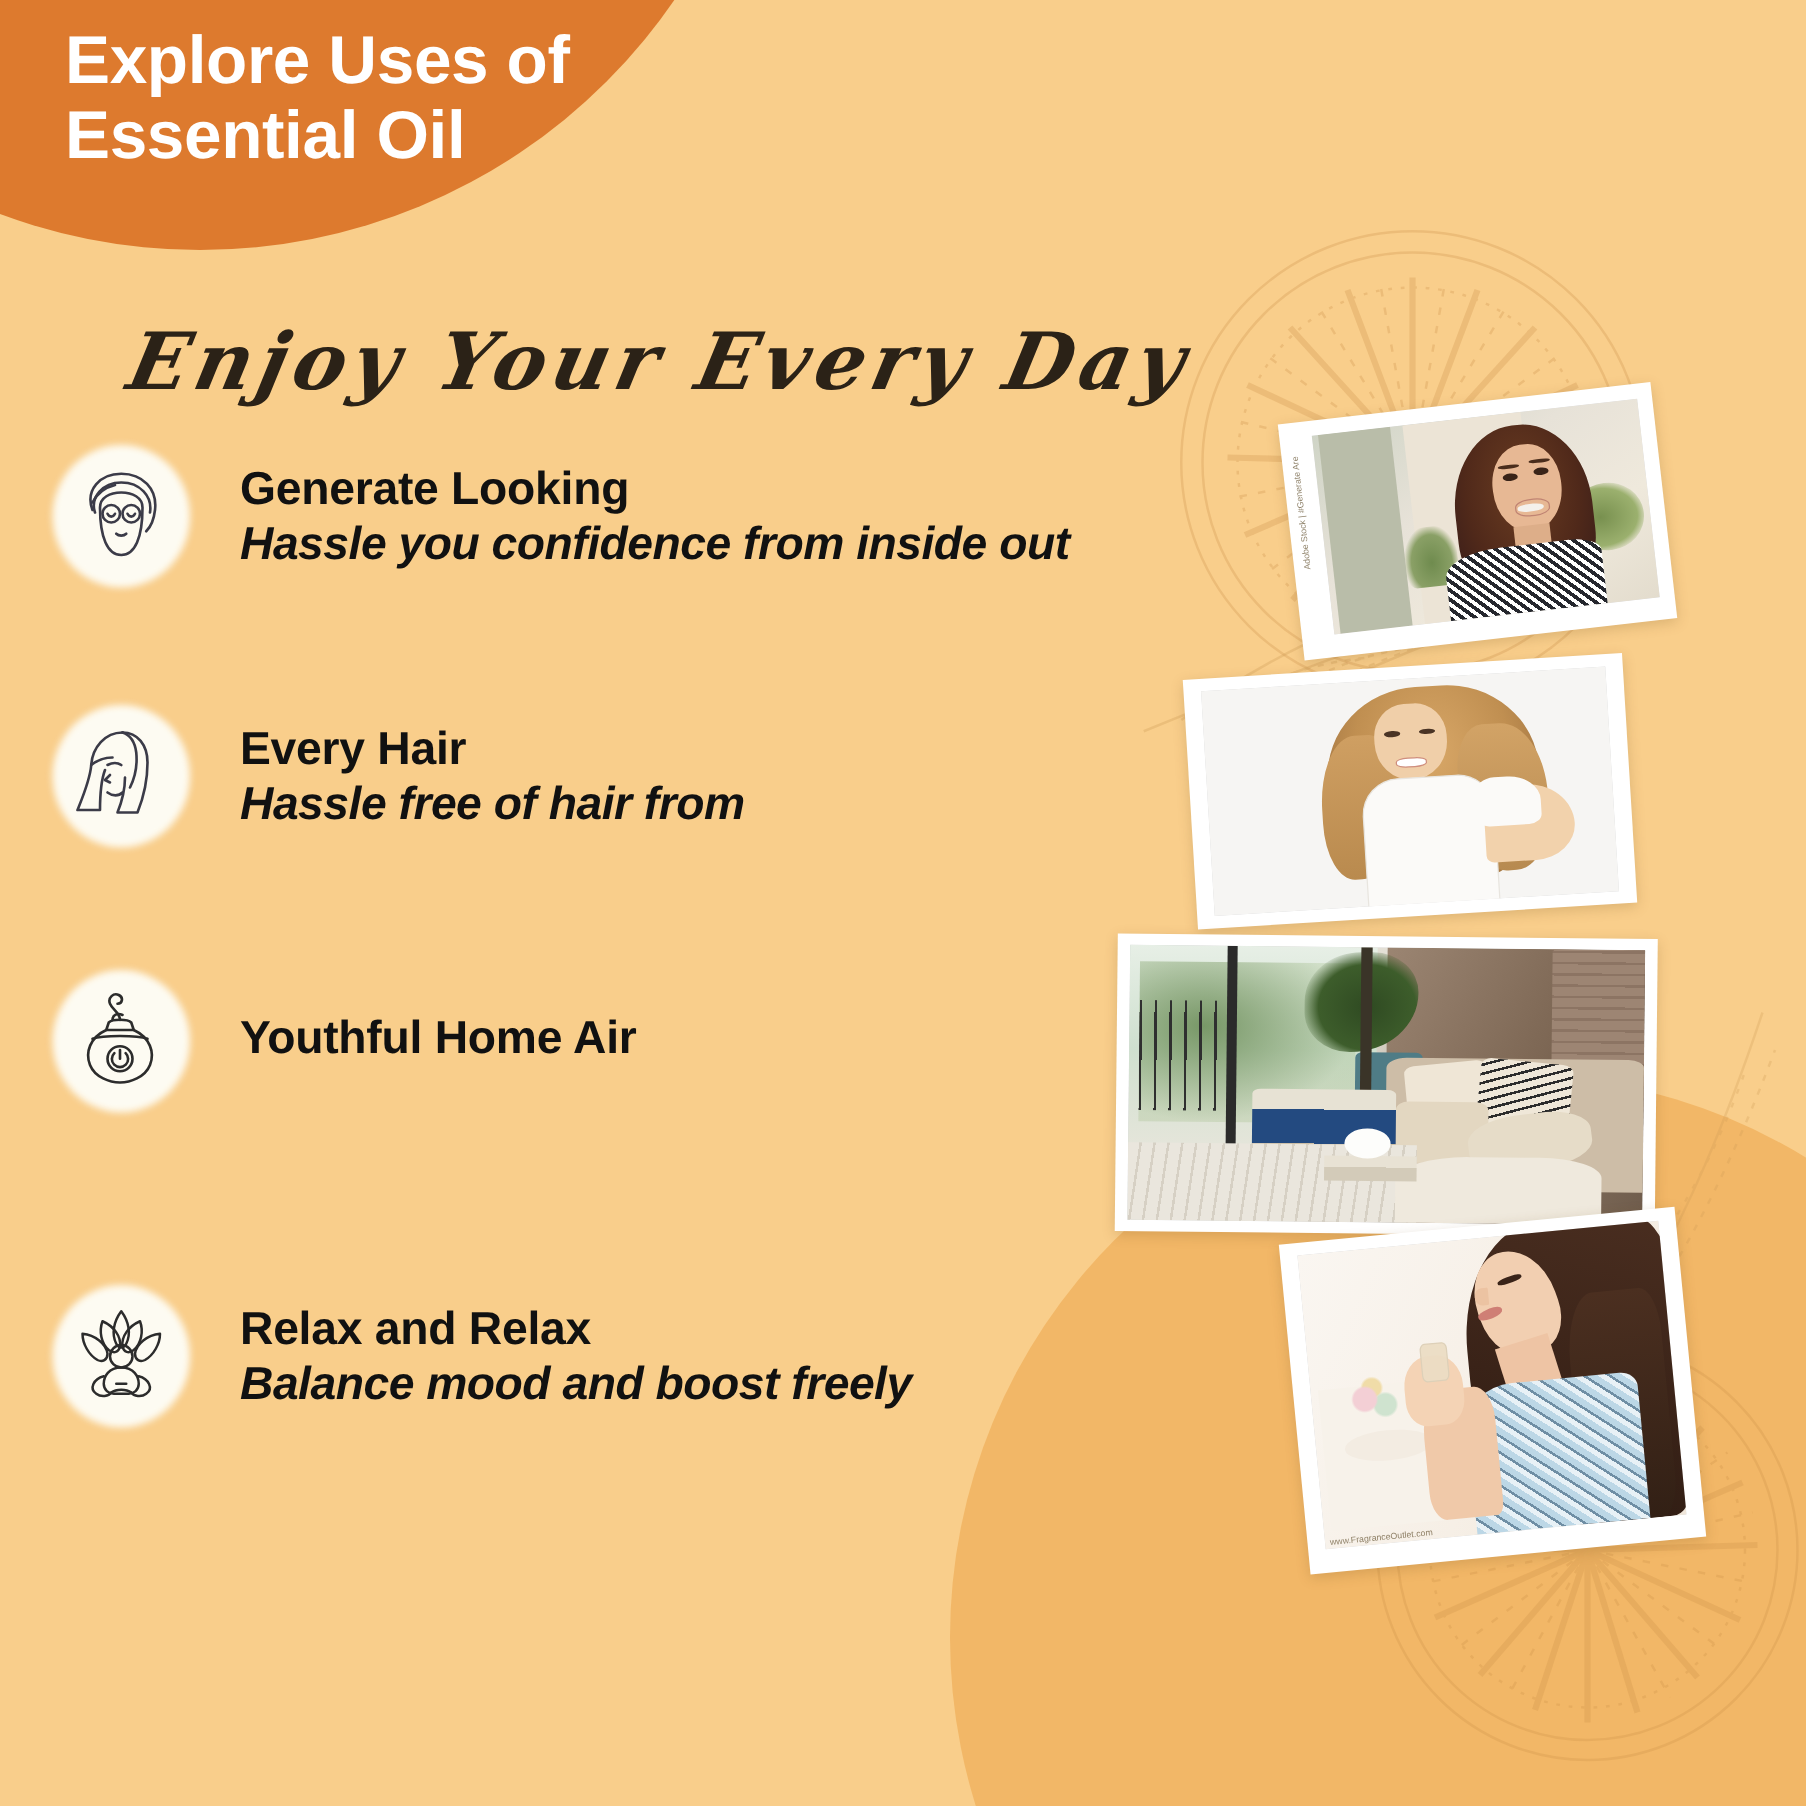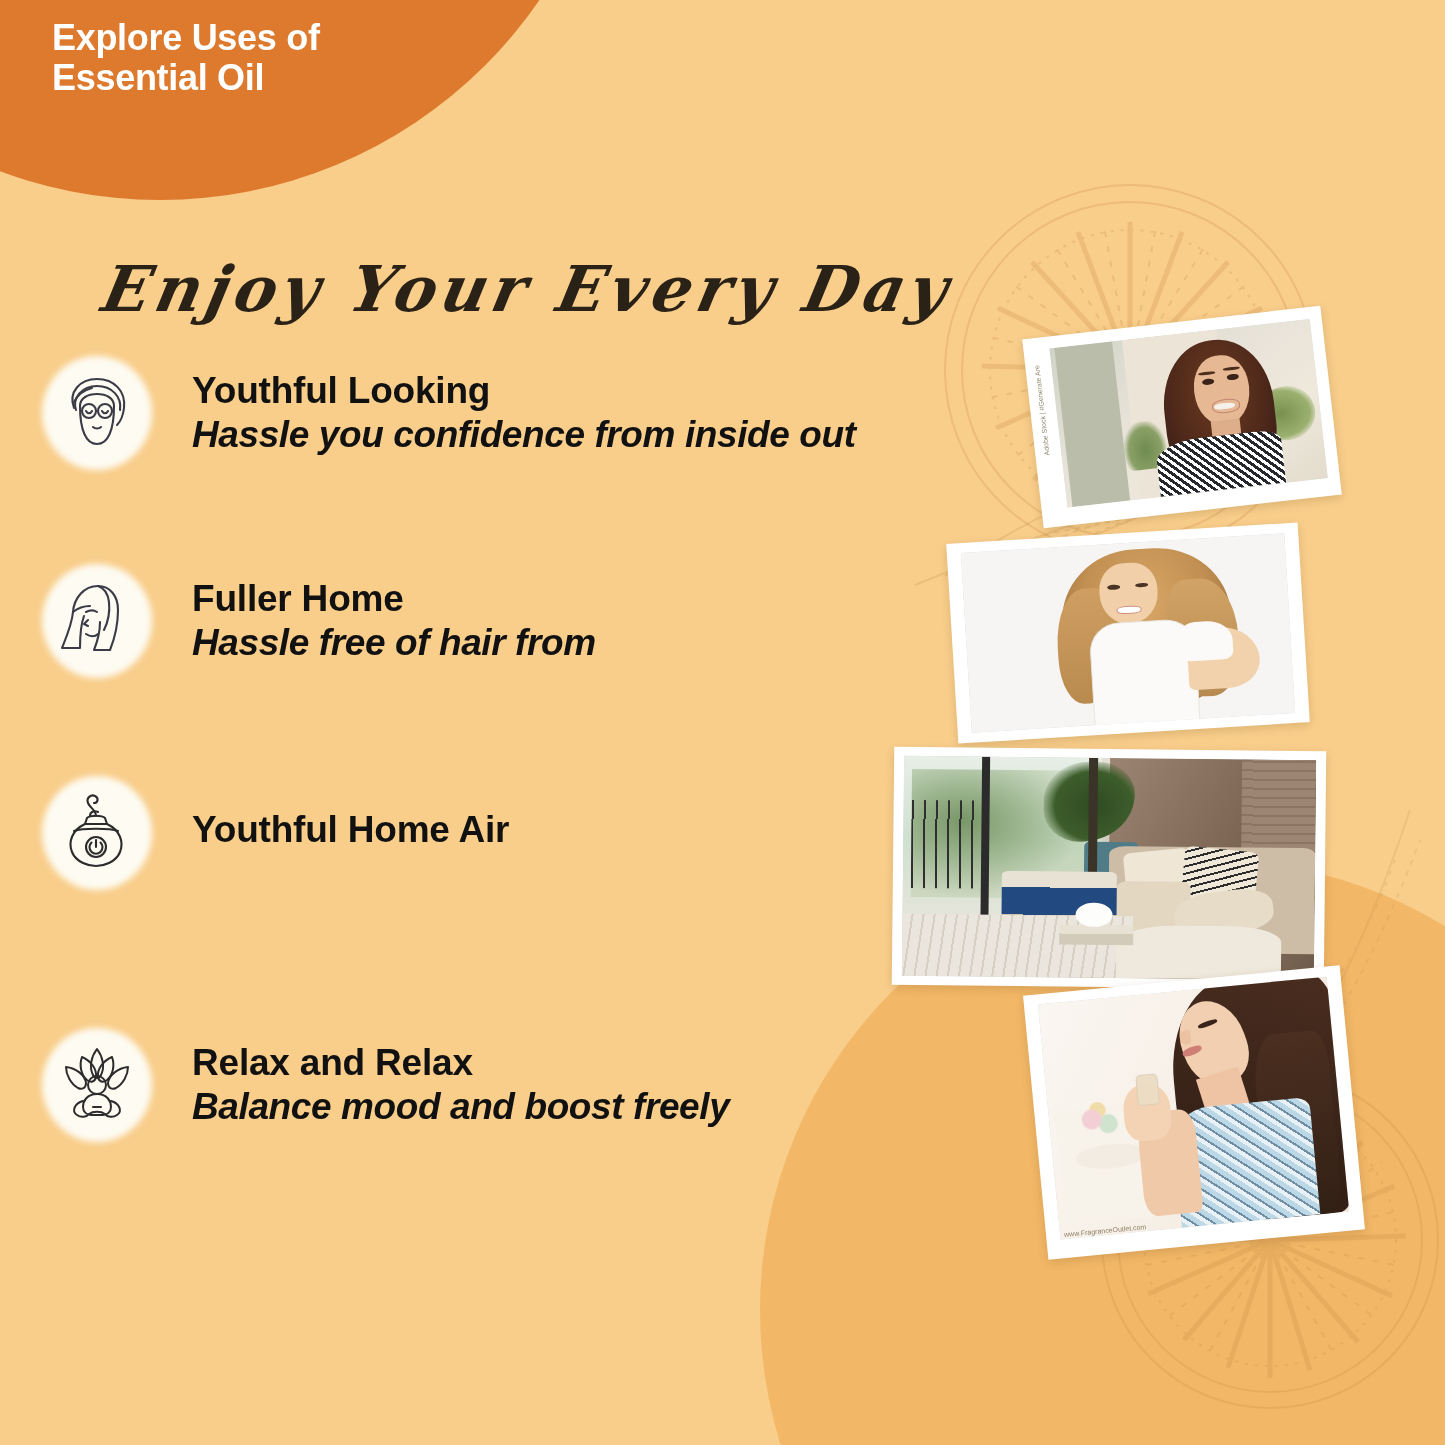--- a/index.html
+++ b/index.html
@@ -31,21 +31,21 @@
     left:-300px; top:-300px;
     width:920px; height:500px;
     background:#DD7A2E;
     border-radius:0 0 470px 470px;
   }
   .header-title{
     position:absolute;
     left:52px; top:18px;
     width:560px;
     color:#FFFFFF;
-    font-size:36px;
+    font-size:54px;
     font-weight:bold;
     line-height:1.12;
     letter-spacing:-.3px;
     z-index:6;
     white-space:pre-line;
   }
 
   
   .script-head{
     position:absolute;
@@ -354,41 +354,41 @@
             <ellipse cx="35" cy="41" rx="7" ry="7"></ellipse>
             <ellipse cx="51" cy="41" rx="7" ry="7"></ellipse>
             <path d="M32 41 C33.5 44 36.5 44 38 41"></path>
             <path d="M48 41 C49.5 44 52.5 44 54 41"></path>
             <path d="M39 57 C41 59 45 59 47 57"></path>
             <path d="M20 32 C24 24 30 20 38 18"></path>
           </g>
         </svg>
       </span>
       <span class="feature-text">
-        <span class="f-title" style="display:block">Youthful Looking</span>
+        <span class="f-title" style="display:block">Generate Looking</span>
         <span class="f-sub" style="display:block">Hassle you confidence from inside out</span>
       </span>
     </div>
 
     <div class="feature">
       <span class="icon-wrap">
         <svg width="86" height="86" viewBox="0 0 86 86">
           <g fill="none" stroke="#3b3b48" stroke-width="2.1" stroke-linecap="round" stroke-linejoin="round">
             <path d="M44 8 C30 8 20 20 19 34 C18 46 12 60 8 70 L26 70 C26 58 27 46 30 38"></path>
             <path d="M44 8 C56 8 64 18 64 32 C64 48 60 62 56 72 L40 72 C44 62 46 52 46 44"></path>
             <path d="M44 8 C50 10 54 16 55 24 C56 34 54 44 50 52"></path>
             <path d="M32 34 C36 32 40 32 43 34"></path>
             <path d="M34 42 L30 46 L34 48"></path>
             <path d="M32 56 C36 59 41 59 44 56"></path>
             <path d="M19 34 C24 30 30 28 36 28"></path>
           </g>
         </svg>
       </span>
       <span class="feature-text">
-        <span class="f-title" style="display:block">Fuller Home</span>
+        <span class="f-title" style="display:block">Every Hair</span>
         <span class="f-sub" style="display:block">Hassle free of hair from</span>
       </span>
     </div>
 
     <div class="feature">
       <span class="icon-wrap">
         <svg width="86" height="86" viewBox="0 0 86 86">
           <g fill="none" stroke="#2c2c2c" stroke-width="2.1" stroke-linecap="round" stroke-linejoin="round">
             <path d="M42 26 C42 20 36 18 34 13 C32 8 37 4 41 6 C45 8 44 13 40 13"></path>
             <path d="M36 26 C36 22 40 20 44 22"></path>

